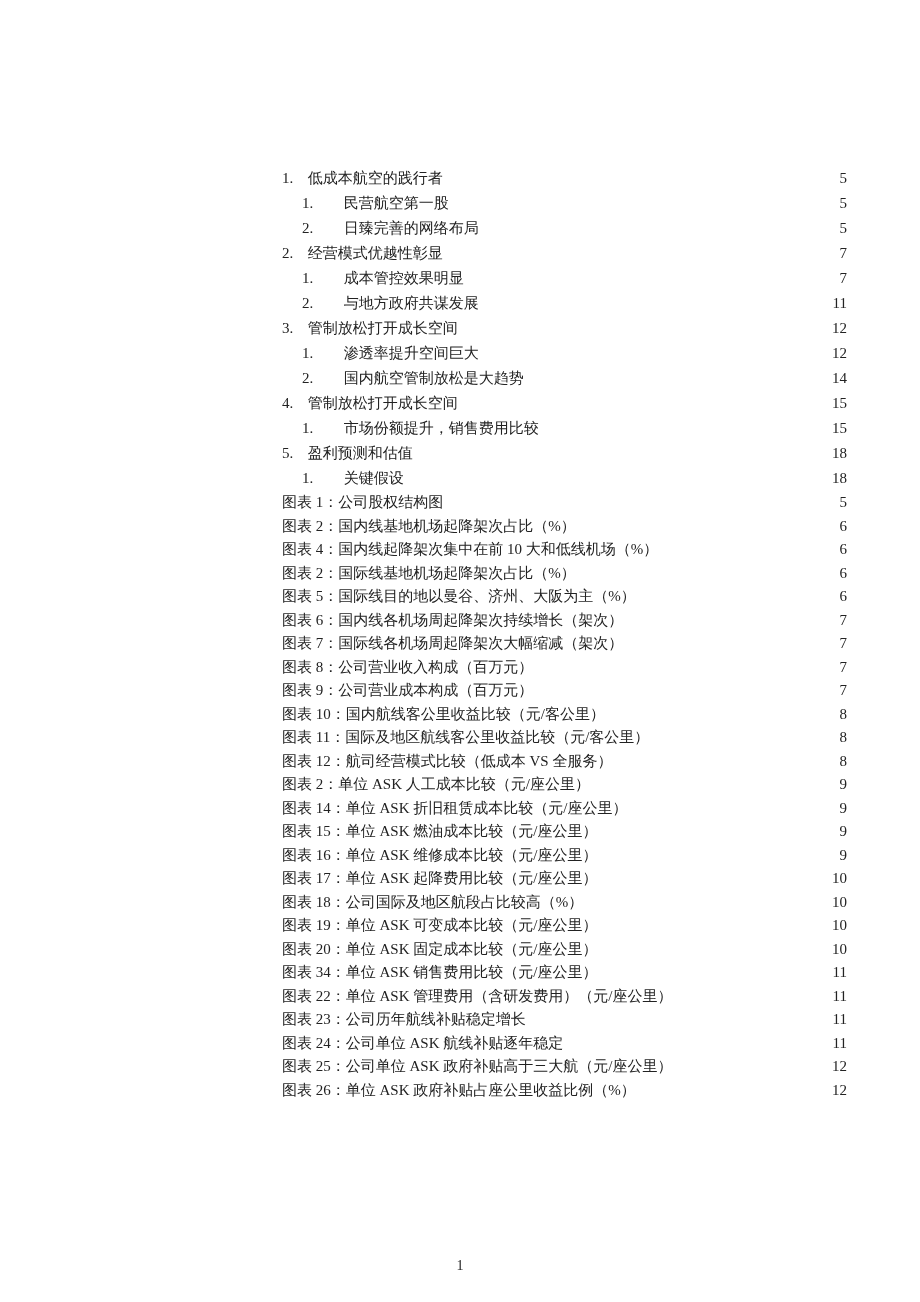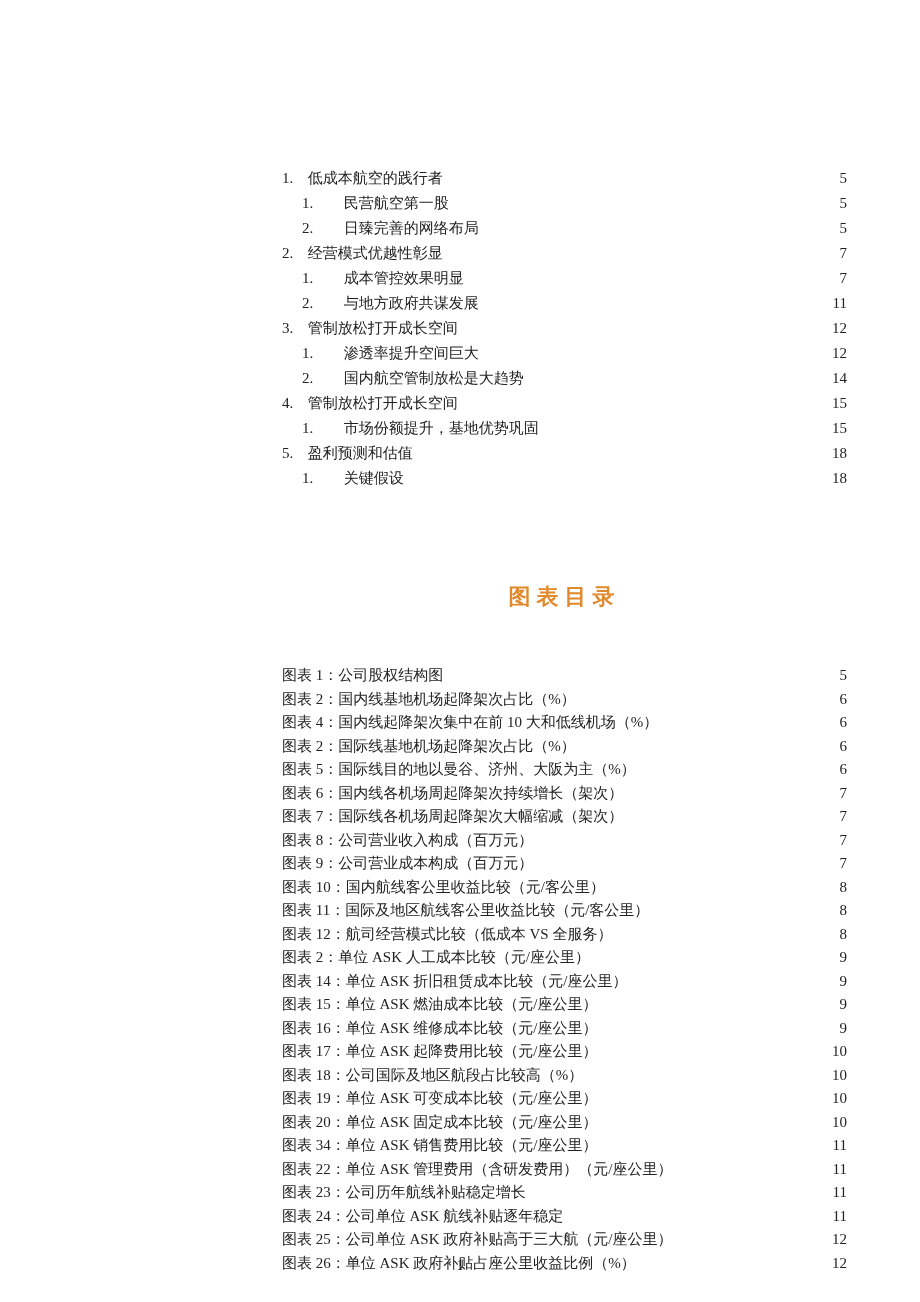--- a/index.html
+++ b/index.html
@@ -95,33 +95,32 @@
       </div>
       <div class="toc-row lvl2">
         <span class="toc-label"><span class="num">2.</span> <span>国内航空管制放松是大趋势</span></span>
         <span class="toc-page">14</span>
       </div>
       <div class="toc-row lvl1">
         <span class="toc-label"><span class="num">4.</span> <span>管制放松打开成长空间</span></span>
         <span class="toc-page">15</span>
       </div>
       <div class="toc-row lvl2">
-        <span class="toc-label"><span class="num">1.</span> <span>市场份额提升，基地优势巩固</span></span>
+        <span class="toc-label"><span class="num">1.</span> <span>市场份额提升，销售费用比较</span></span>
         <span class="toc-page">15</span>
       </div>
       <div class="toc-row lvl1">
         <span class="toc-label"><span class="num">5.</span> <span>盈利预测和估值</span></span>
         <span class="toc-page">18</span>
       </div>
       <div class="toc-row lvl2">
         <span class="toc-label"><span class="num">1.</span> <span>关键假设</span></span>
         <span class="toc-page">18</span>
       </div>
     </div>
-  <div class="figures-title">图表目录</div>
   <div id="figures-container">
       <div class="fig-row">
         <span class="fig-label">图表  1：公司股权结构图</span>
         <span class="fig-page">5</span>
       </div>
       <div class="fig-row">
         <span class="fig-label">图表  2：国内线基地机场起降架次占比（%）</span>
         <span class="fig-page">6</span>
       </div>
       <div class="fig-row">

